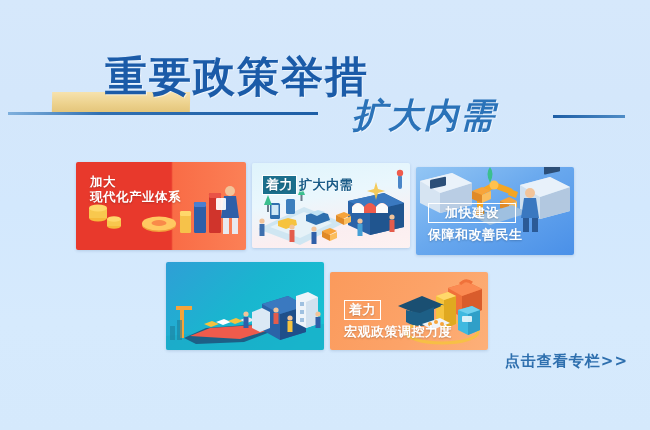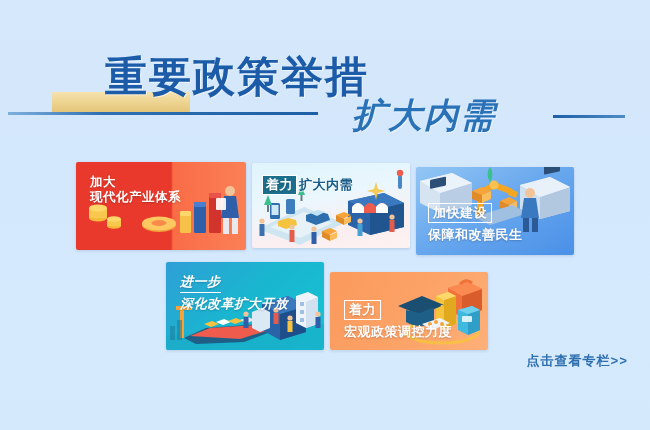--- a/index.html
+++ b/index.html
@@ -70,21 +70,21 @@
     display:inline-block;background:#1b6f8d;color:#fff;
     padding:1px 3px;margin-right:2px;border:1px solid #fff;
   }
   #card-demand .cap .rest{color:#1a5b87;text-shadow:0 1px 1px rgba(255,255,255,.8);}
 
   
   #card-industry{left:416px;top:167px;width:158px;height:88px;
     background:linear-gradient(150deg,#93c6f4 0%,#6aa9ee 45%,#4a90e8 100%);}
   #card-industry .cap{left:12px;bottom:12px;font-size:13px;}
   #card-industry .cap .l1{
-    display:inline-block;border:1.5px solid #fff;padding:1px 4px;margin-bottom:4px;
+    display:inline-block;border:1.5px solid #fff;padding:1px 16px;margin-bottom:4px;
   }
 
   
   #card-reform{left:166px;top:262px;width:158px;height:88px;
     background:linear-gradient(135deg,#2f9fd6 0%,#19b6cf 48%,#17c3d4 100%);}
   #card-reform .cap{left:14px;top:12px;font-size:13px;font-style:italic;}
   #card-reform .cap .l1{border-bottom:1.5px solid #fff;padding-bottom:2px;display:inline-block;margin-bottom:3px;}
 
   
   #card-welfare{left:330px;top:272px;width:158px;height:78px;
@@ -93,22 +93,22 @@
   #card-welfare .cap .l1{
     display:inline-block;border:1.5px solid #fff;padding:1px 4px;margin-bottom:4px;
   }
 
   
   .ill{position:absolute;z-index:1;}
 
   
   #cta{
     position:absolute;right:22px;top:352px;
-    font-size:13px;font-weight:bold;color:#2e6fae;letter-spacing:1px;
-    cursor:pointer;white-space:nowrap;font-family:Liberation Mono, monospace;
+    font-size:15px;font-weight:bold;color:#2e6fae;letter-spacing:1px;
+    cursor:pointer;white-space:nowrap;
   }
 </style>
 </head>
 <body>
 
 <div id="stage">
 
   <div id="title-block">
     <div class="gold-bar"></div>
     <div class="rule-left"></div>
@@ -280,24 +280,20 @@
       <circle cx="110" cy="48" r="2.6" fill="#f2c49a"></circle>
         <rect x="107.5" y="51" width="5" height="11" fill="#e45c4c"></rect>
       <circle cx="124" cy="56" r="2.6" fill="#f2c49a"></circle>
         <rect x="121.5" y="59" width="5" height="11" fill="#f6c33e"></rect>
       <circle cx="152" cy="52" r="2.6" fill="#f2c49a"></circle>
         <rect x="149.5" y="55" width="5" height="11" fill="#2f5fa8"></rect>
 
       <rect x="4" y="64" width="5" height="14" fill="#1d7f9c" opacity=".6"></rect>
       <rect x="11" y="58" width="5" height="20" fill="#1d7f9c" opacity=".6"></rect>
     </svg>
-    <div class="cap">
-      <span class="l1">进一步</span>
-      <span class="l2">深化改革扩大开放</span>
-    </div>
   </div>
 
   <div class="card" id="card-welfare">
     <svg class="ill" style="left:62px;top:4px;" width="96" height="70" viewBox="0 0 96 70">
 
       <ellipse cx="50" cy="56" rx="36" ry="11" fill="none" stroke="#f6c33e" stroke-width="3" opacity=".85"></ellipse>
 
       <path d="M56 12 L76 6 L90 13 L90 34 L70 41 L56 34 Z" fill="#f0713a"></path>
       <path d="M70 20 L90 13 L90 34 L70 41 Z" fill="#d95c2c"></path>
       <path d="M56 12 L76 6 L90 13 L70 20 Z" fill="#fb8a52"></path>

